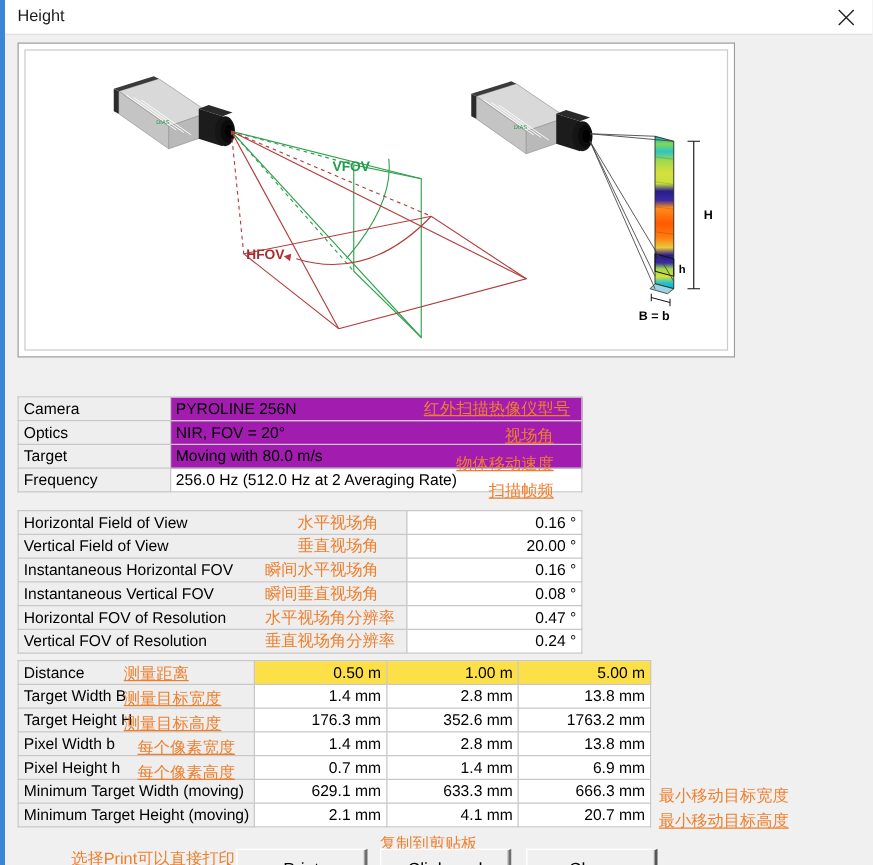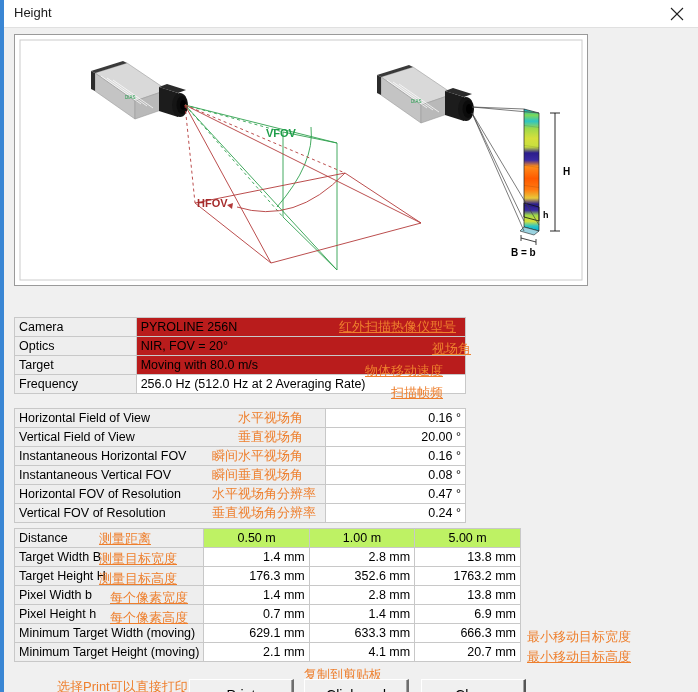--- a/index.html
+++ b/index.html
@@ -57,36 +57,36 @@
     height:18px;
     line-height:16px;
     white-space:nowrap;
   }
   table.grid { border:1px solid #111; }
   td.lbl {
     background:#eeeeee;
     text-align:left;
   }
   td.val {
-    background:#b91c1c;
+    background:#a21caf;
     text-align:left;
   }
   td.num {
     background:#ffffff;
     text-align:right;
     padding-right:22px;
   }
   td.numc {
     background:#ffffff;
     text-align:right;
     padding-right:8px;
   }
   td.hdr {
-    background:#bef264;
-    text-align:center;
+    background:#fde047;
+    text-align:right;
     padding-right:8px;
   }
 
   
   #table1 { left:10px; top:289px; width:452px; }
   #table1 td.lbl { width:122px; }
   #table1 td.val { width:330px; }
   #table1 td.valc { background:#ffffff; text-align:left; }
 
   
@@ -303,21 +303,21 @@
         <td class="val">Moving with 80.0 m/s</td>
       </tr>
       <tr>
         <td class="lbl">Frequency</td>
         <td class="valc">256.0 Hz (512.0 Hz at 2 Averaging Rate)</td>
       </tr>
     </tbody>
   </table>
 
   <div class="cn cn-under" style="left:335px; top:292px;">红外扫描热像仪型号</div>
-  <div class="cn cn-under" style="left:400px; top:314px;margin-left:28px;">视场角</div>
+  <div class="cn cn-under" style="left:400px; top:314px;">视场角</div>
   <div class="cn cn-under" style="left:361px; top:336px;">物体移动速度</div>
   <div class="cn cn-under" style="left:387px; top:358px;">扫描帧频</div>
 
   <table class="grid" id="table2">
     <tbody>
       <tr>
         <td class="lbl">Horizontal Field of View</td>
         <td class="num">0.16 °</td>
       </tr>
       <tr>

